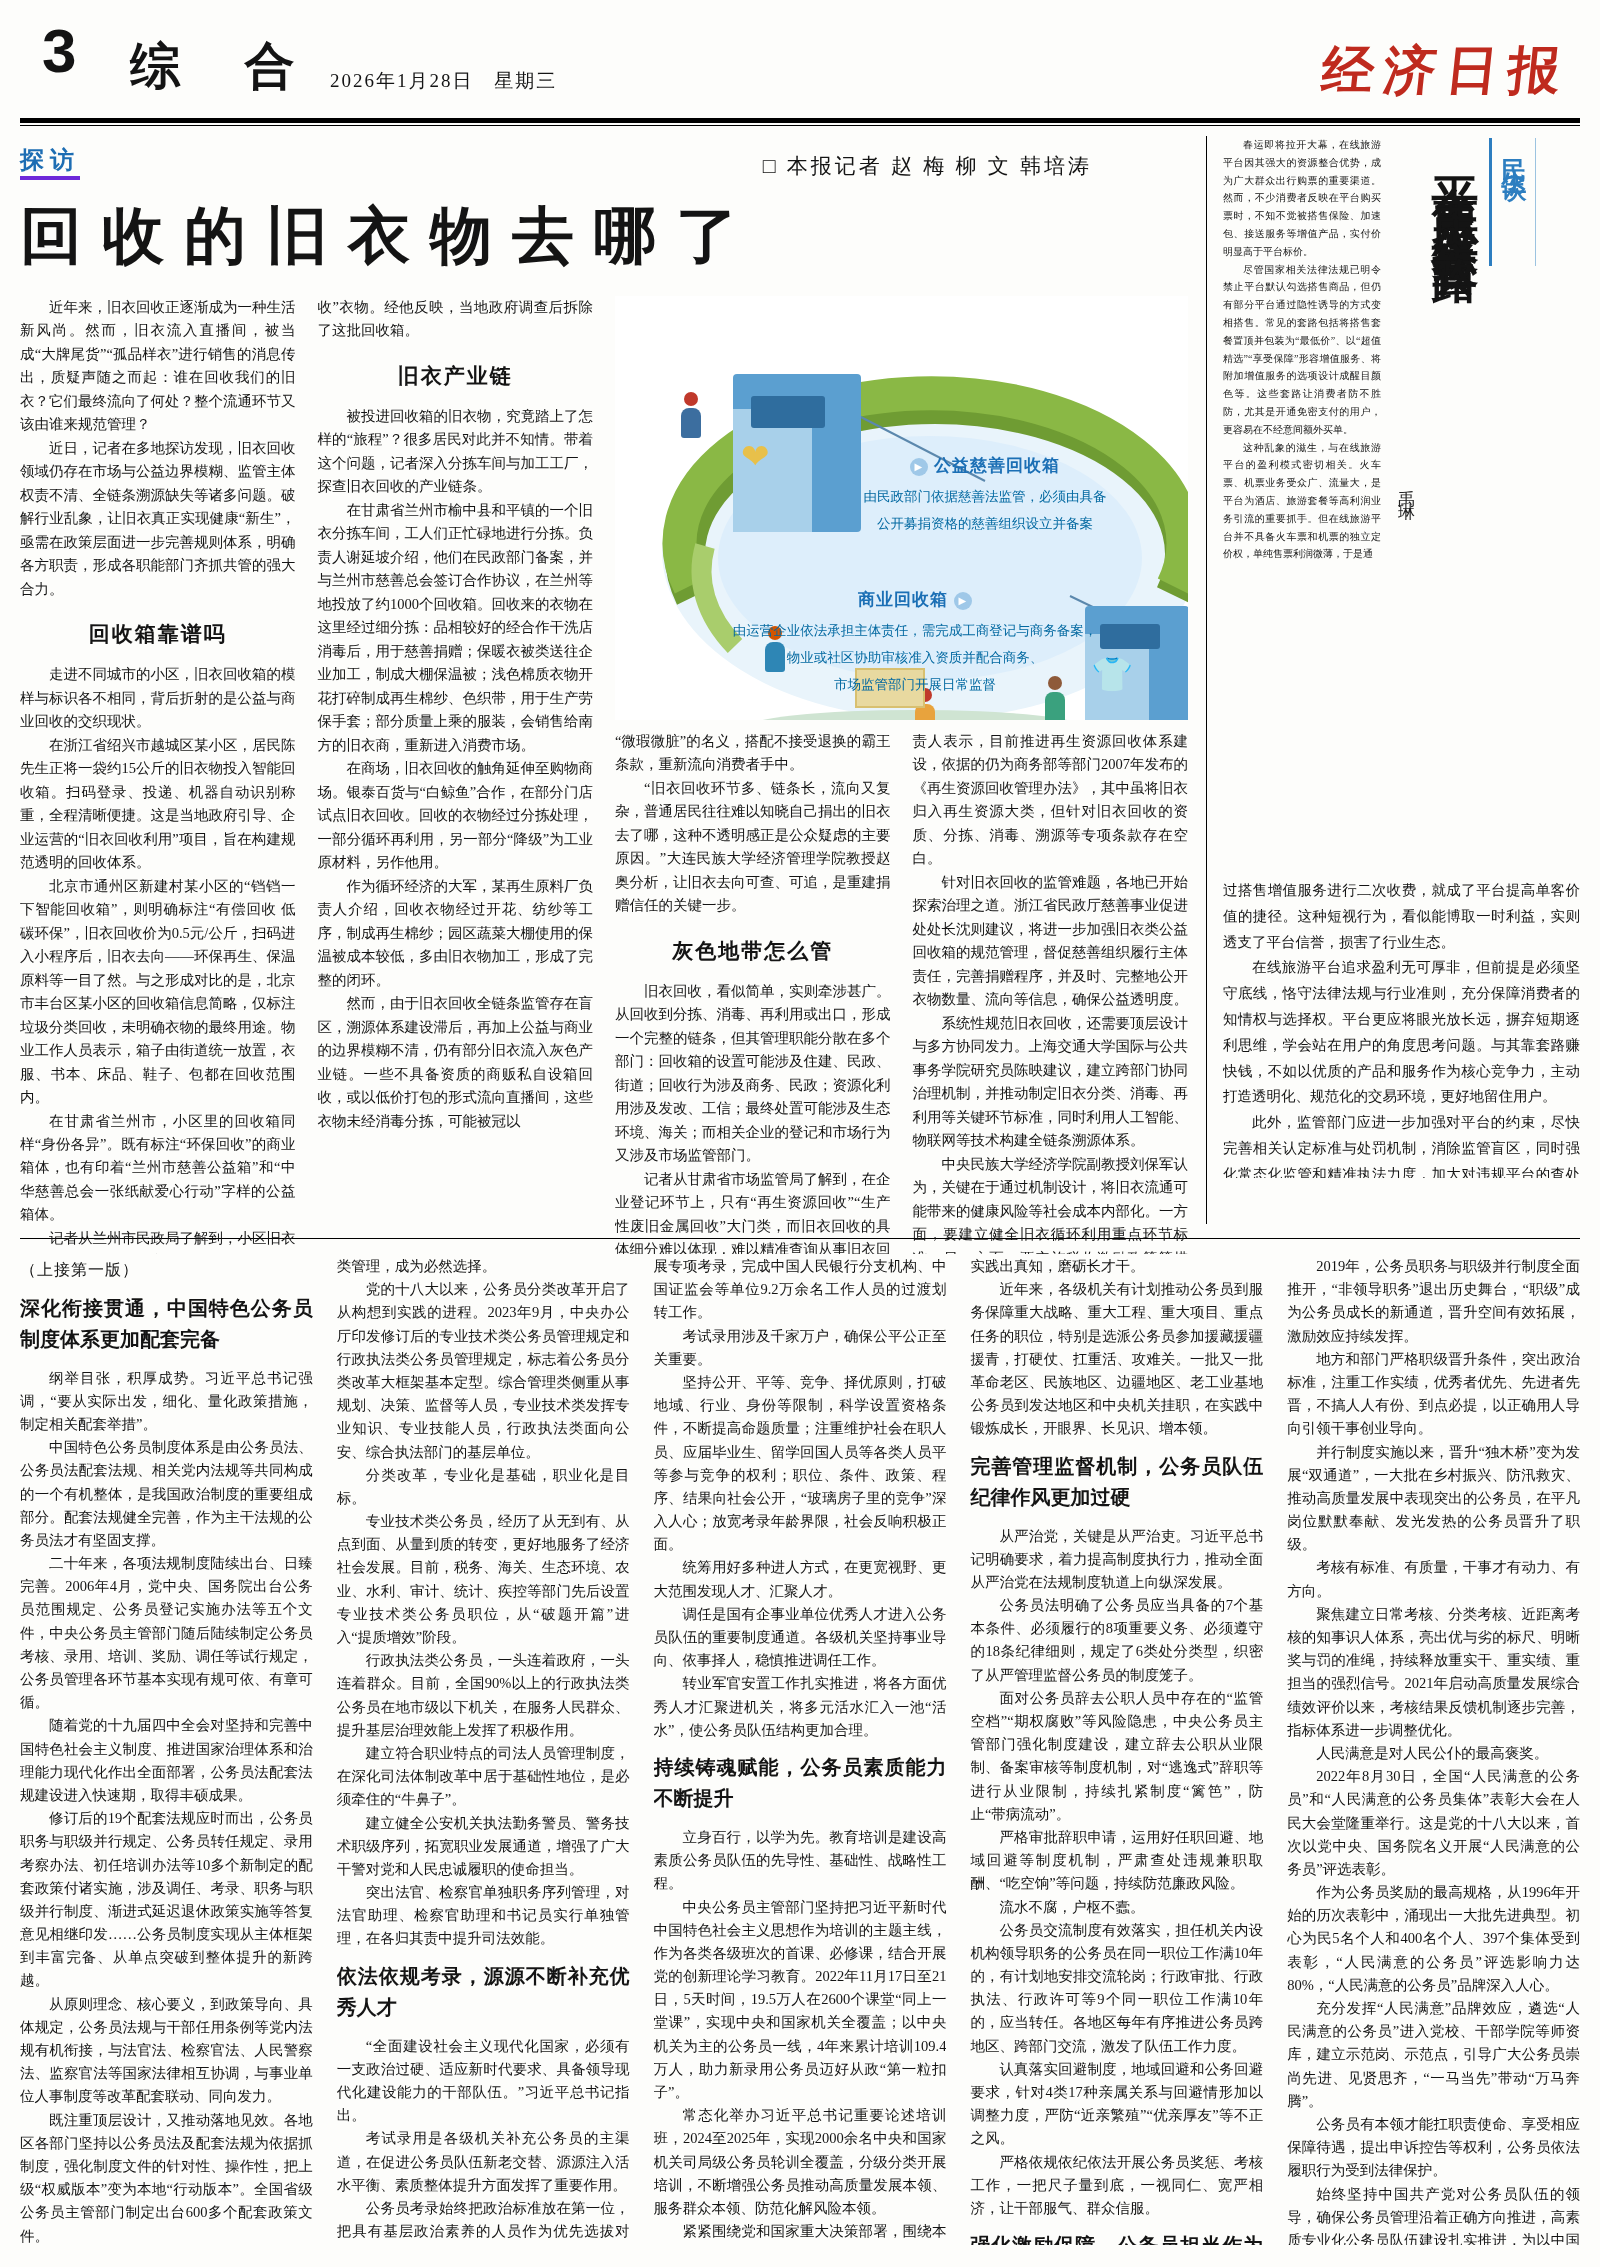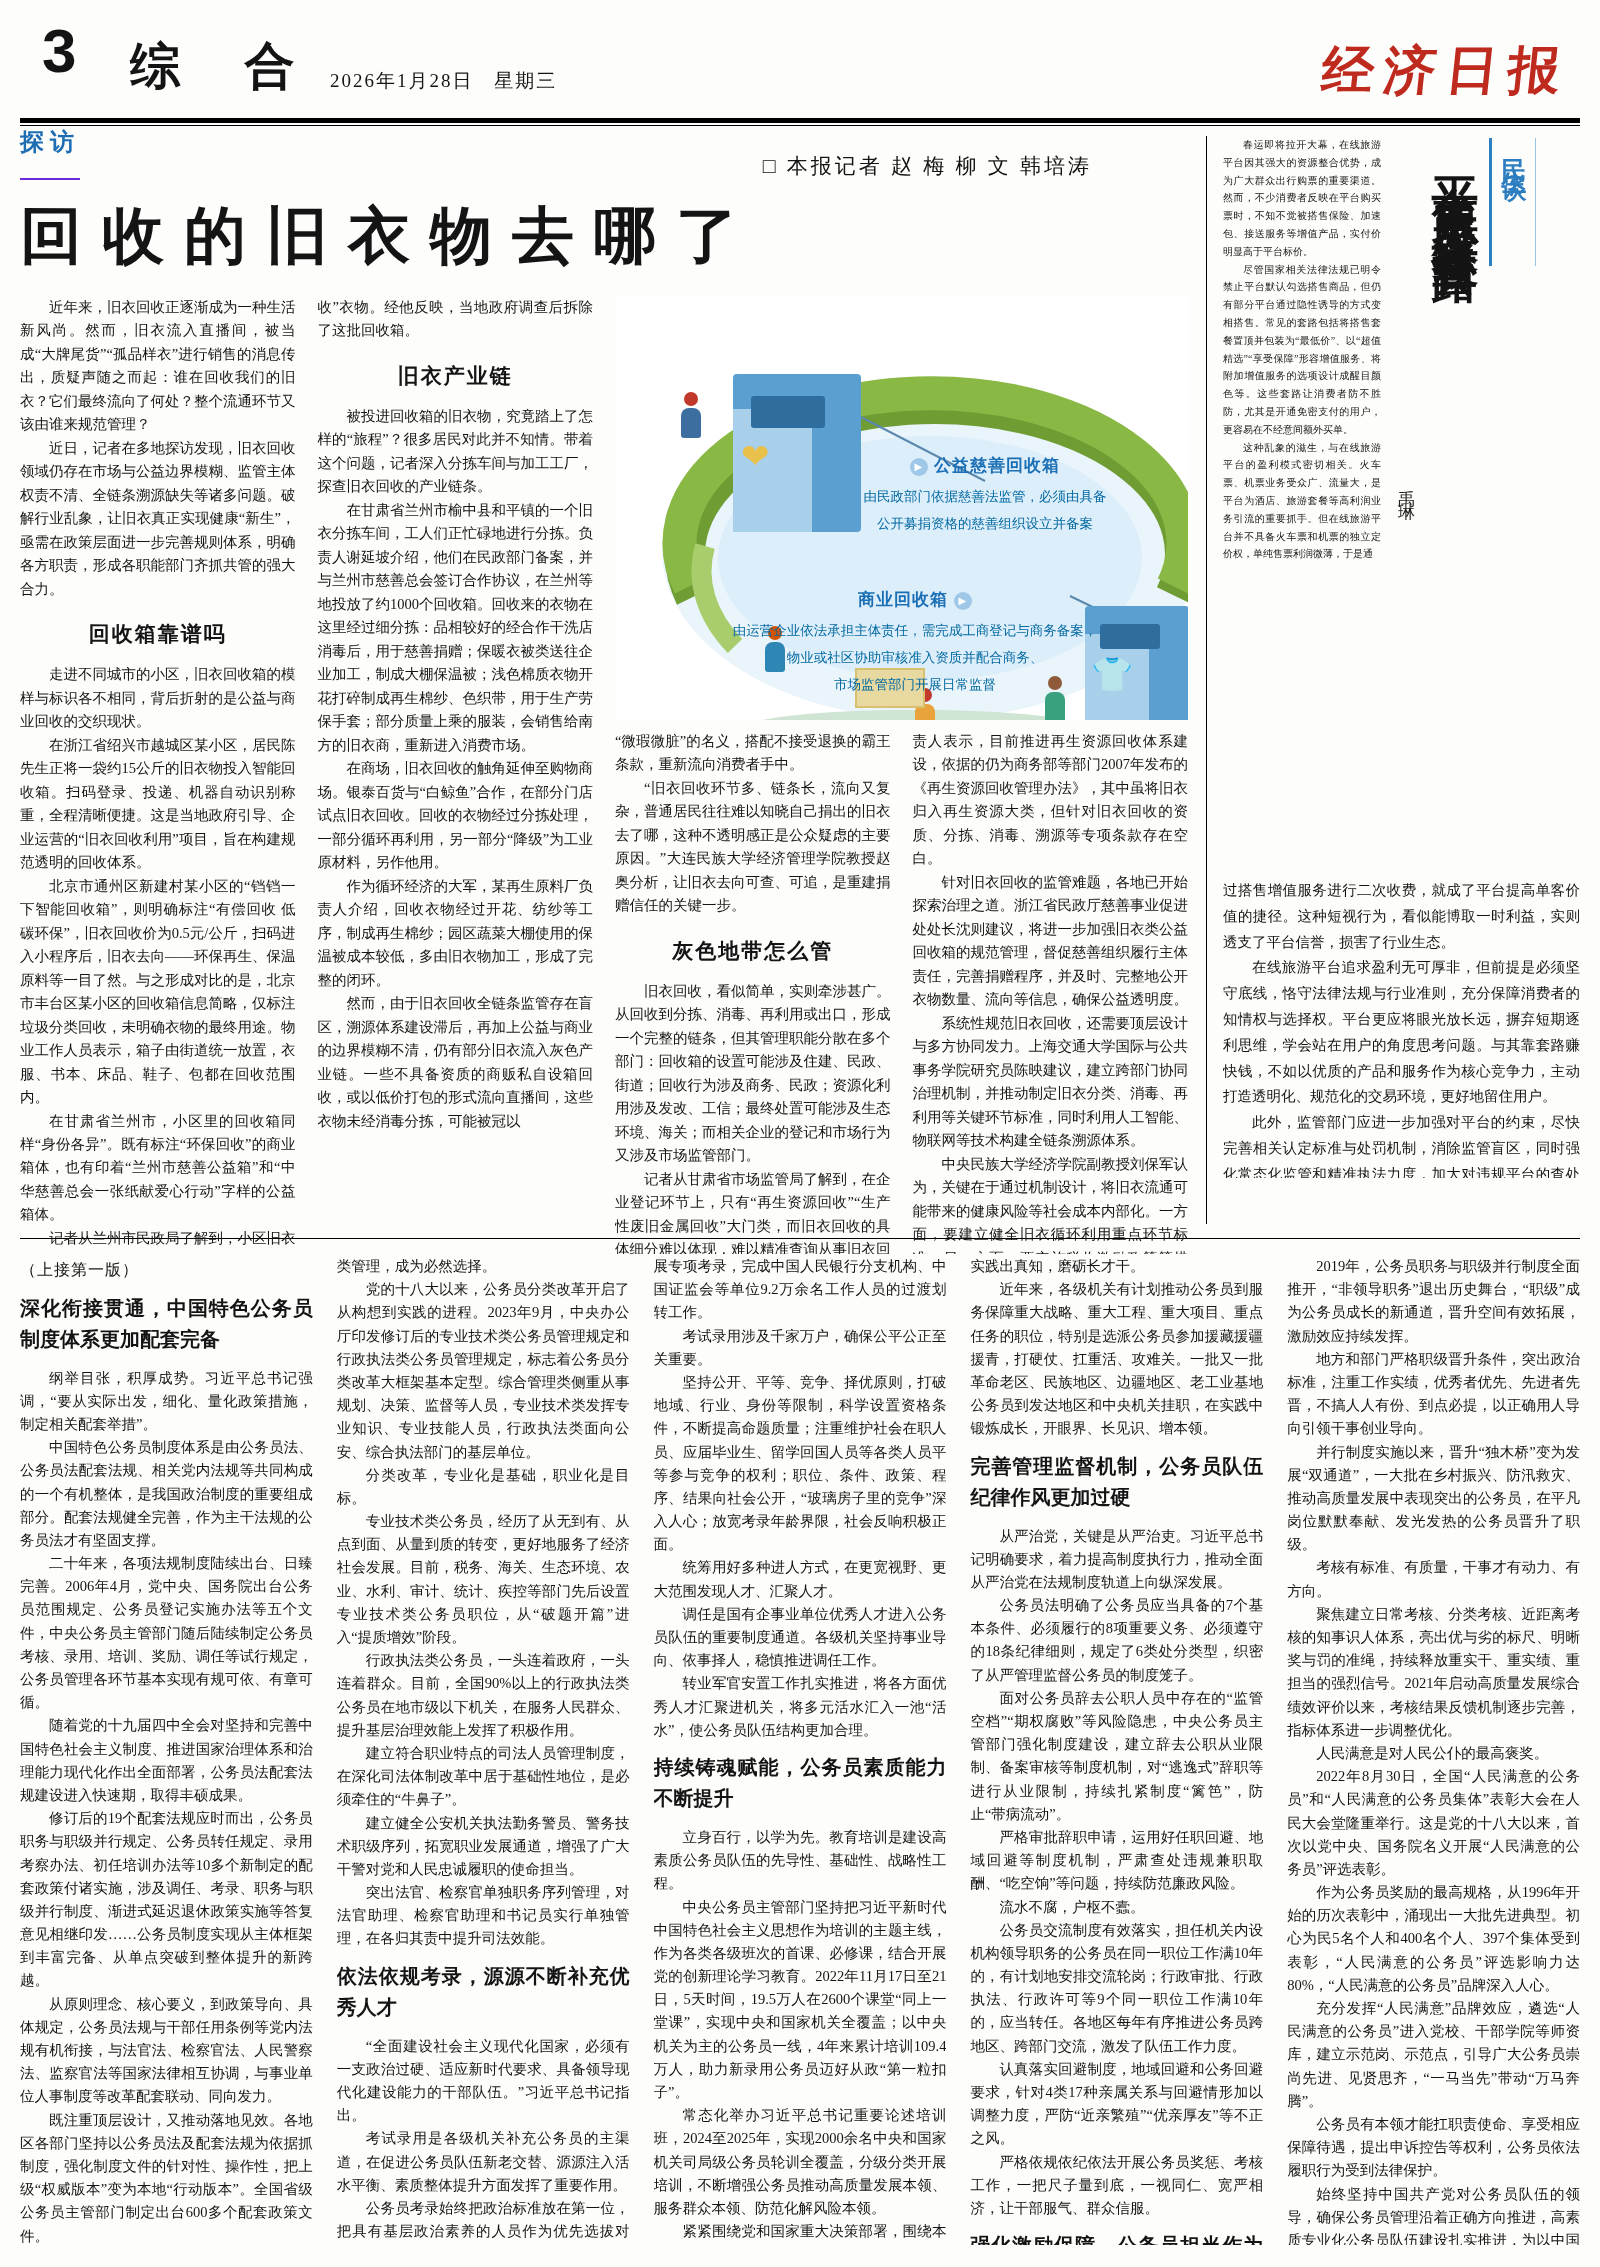--- a/index.html
+++ b/index.html
@@ -21,21 +21,21 @@
   .ph .paper { position:absolute; right:10px; top:22px; font-size:52px; font-weight:700;
                color:#bf2a1e; letter-spacing:10px; transform:skewX(-6deg);
                font-family:"DejaVu Serif",serif; }
   .rule2 { border-top:5px solid #000; border-bottom:1px solid #000; height:8px; }
 
   
   .top-zone { display:flex; margin-top:10px; height:1088px; }
   .main-art { width:1168px; flex:0 0 auto; position:relative; }
   .art-head { display:flex; align-items:flex-end; height:44px; }
   .tag { color:#1d6db3; font-size:24px; font-weight:700; letter-spacing:6px;
-         border-bottom:2px solid #6d28d9; padding-bottom:20px; }
+         border-bottom:4px solid #6d28d9; padding-bottom:0; }
   .byline { margin-left:auto; margin-right:96px; font-size:21px; letter-spacing:3px; }
   .headline { text-align:left; font-family:"Liberation Sans","DejaVu Sans",sans-serif;
               font-weight:900; font-size:62px; letter-spacing:20px; margin:14px 0 18px 0; }
 
   .cols { display:flex; gap:22px; height:958px; overflow:hidden; }
   .tcol { flex:1 1 0; overflow:hidden; font-size:14.5px; line-height:1.62; text-align:justify; }
   .right-block { flex:2.08 1 0; display:flex; flex-direction:column; }
   .cols2 { display:flex; gap:22px; flex:1 1 auto; overflow:hidden; }
 
   .blk-p { text-indent:2em; }

